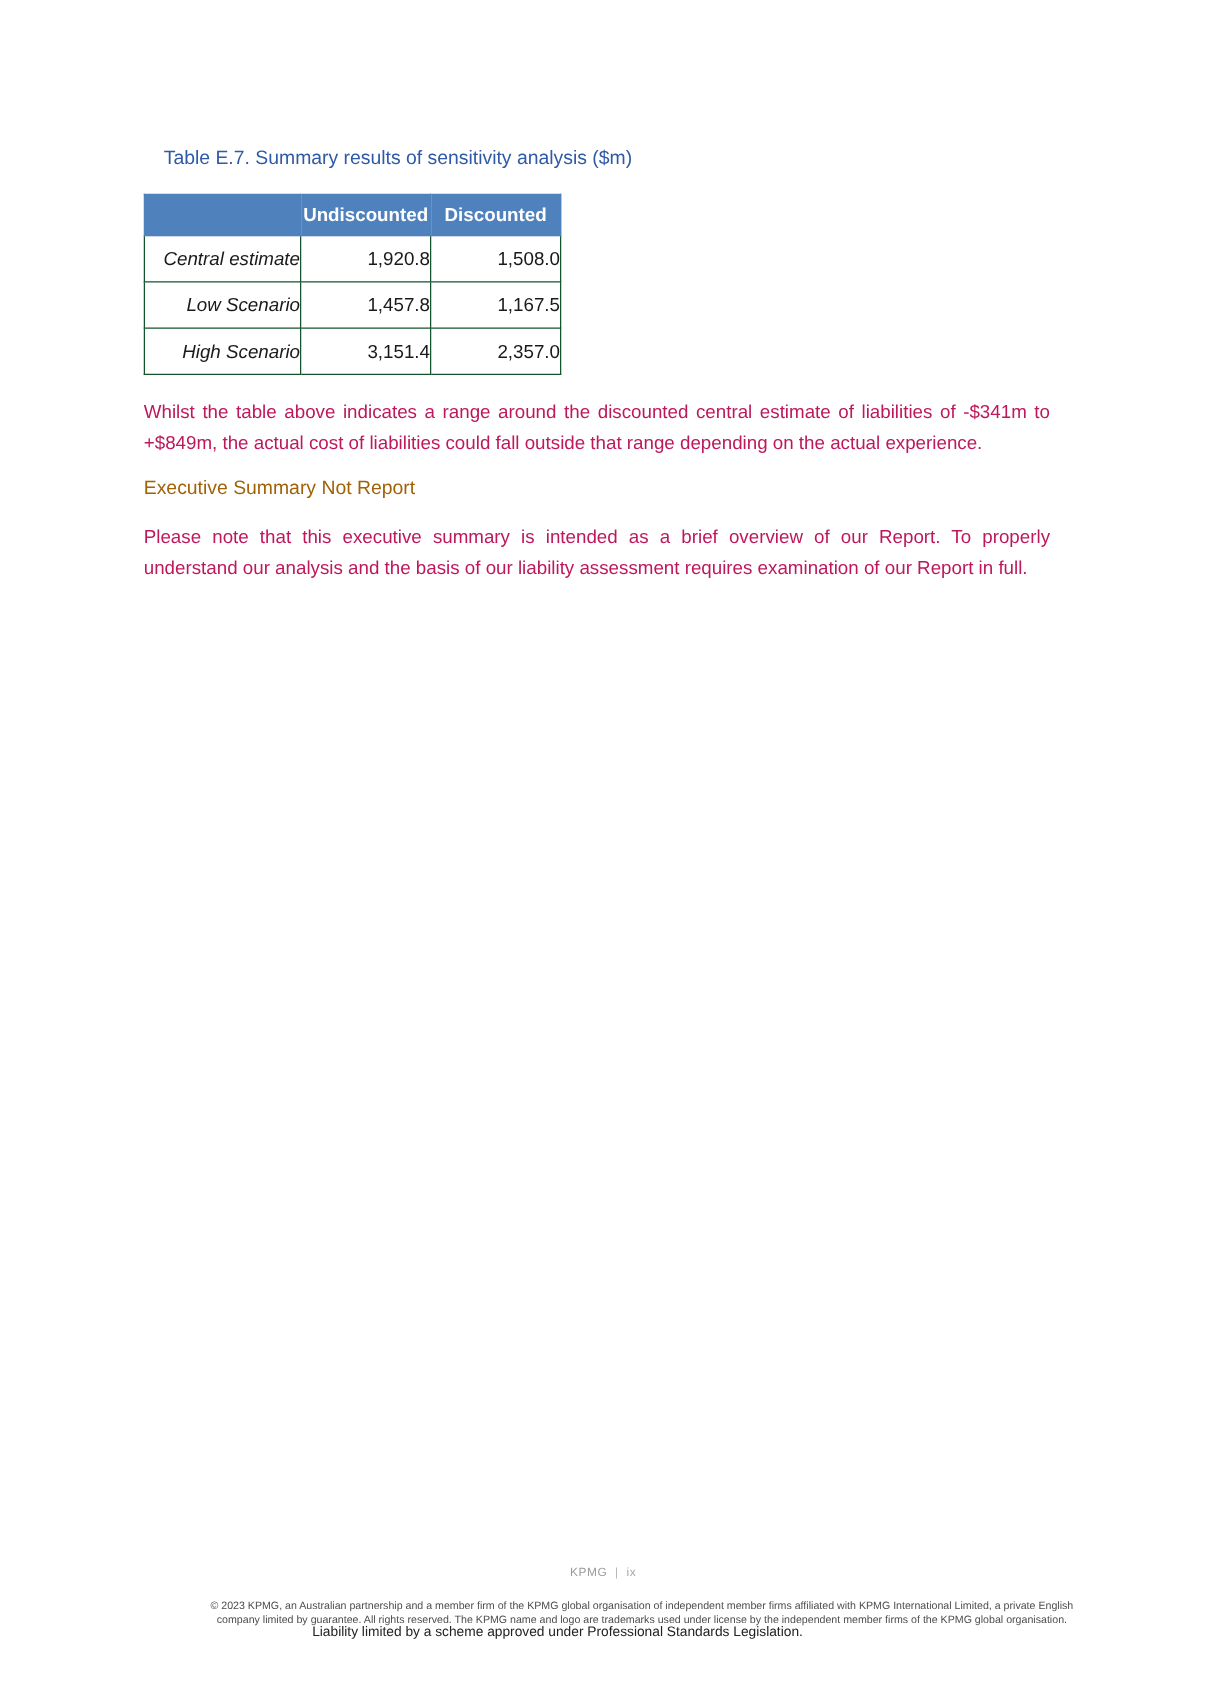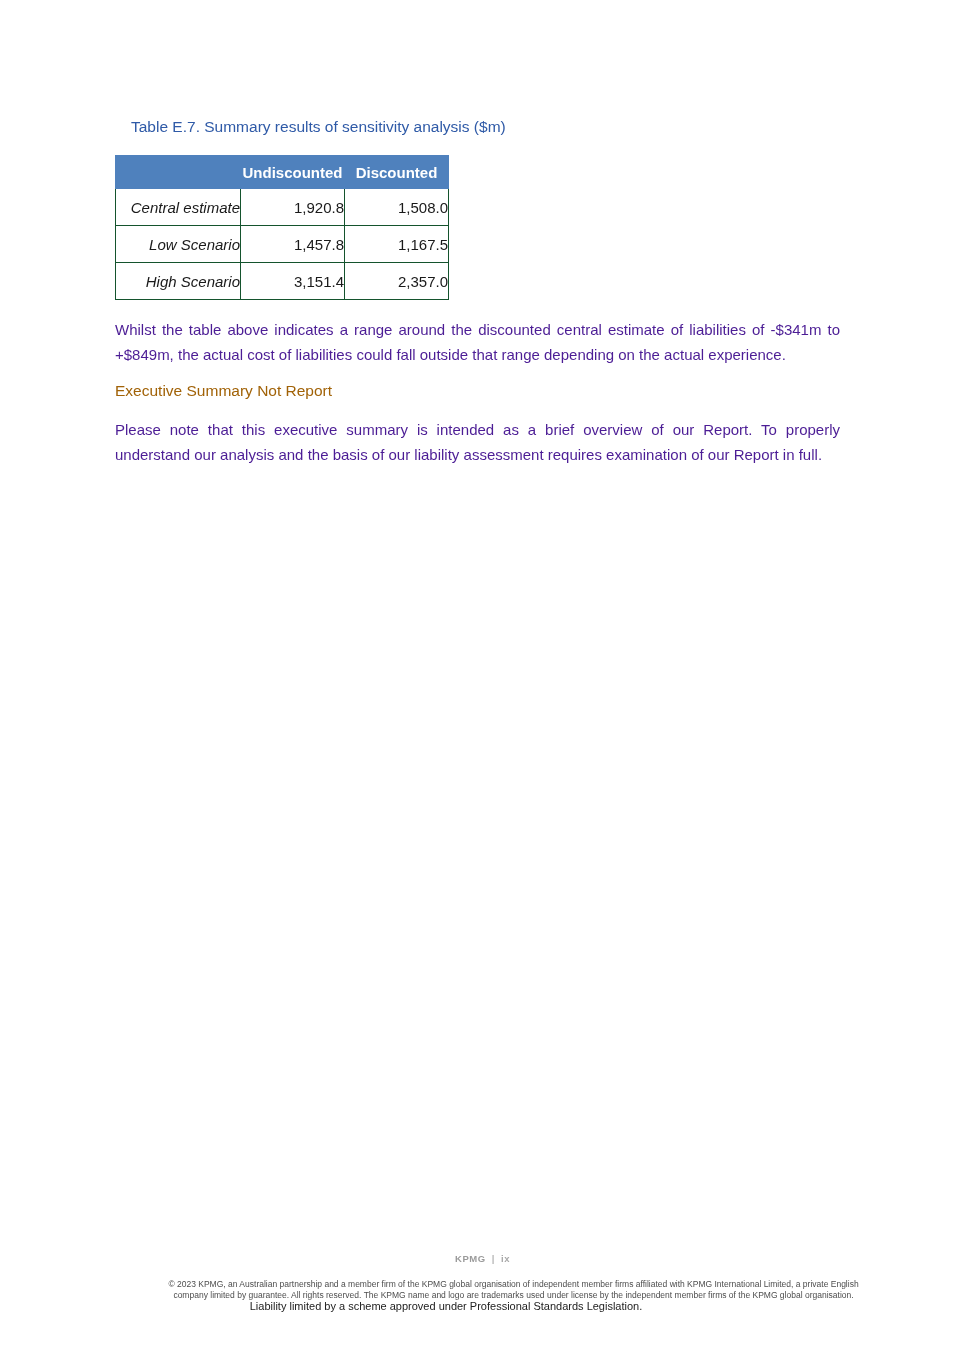--- a/index.html
+++ b/index.html
@@ -58,21 +58,21 @@
     text-align: right;
     padding-left: 5px;
     font-style: italic;
   }
   td.num-cell {
     text-align: right;
   }
   .body-text {
     font-size: 15px;
     line-height: 25px;
-    color: #4c1d95;
+    color: #be185d;
     text-align: justify;
     margin: 17px 12px 0 0;
   }
   .section-heading {
     margin: 14px 0 0 0;
     font-size: 15.5px;
     font-weight: 400;
     color: #a16207;
     line-height: 20px;
   }
@@ -81,21 +81,20 @@
   }
   .footer-pageno {
     position: absolute;
     top: 1253px;
     left: 0;
     width: 965px;
     text-align: center;
     font-size: 9.5px;
     color: #9b9b9b;
     letter-spacing: 0.5px;
-    font-weight: bold;
   }
   .footer-pageno .sep {
     color: #b5b5b5;
     padding: 0 3px;
   }
   .footer-pageno .pn {
     color: #a8a8a8;
   }
   .copyright {
     position: absolute;

